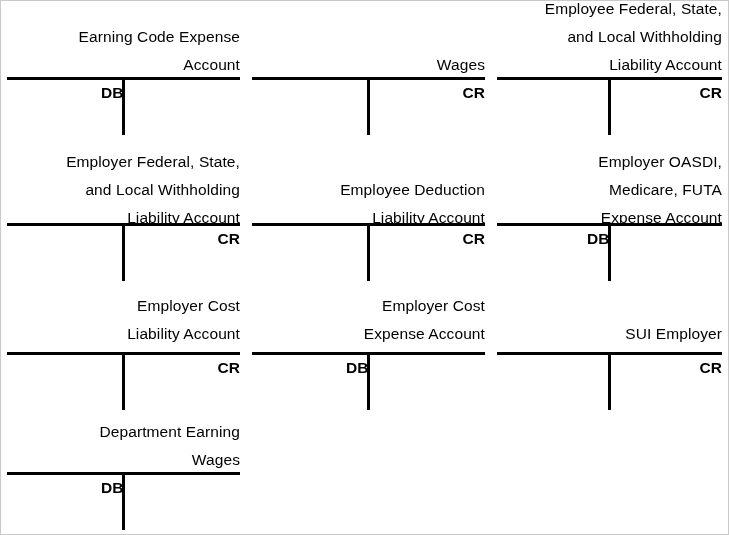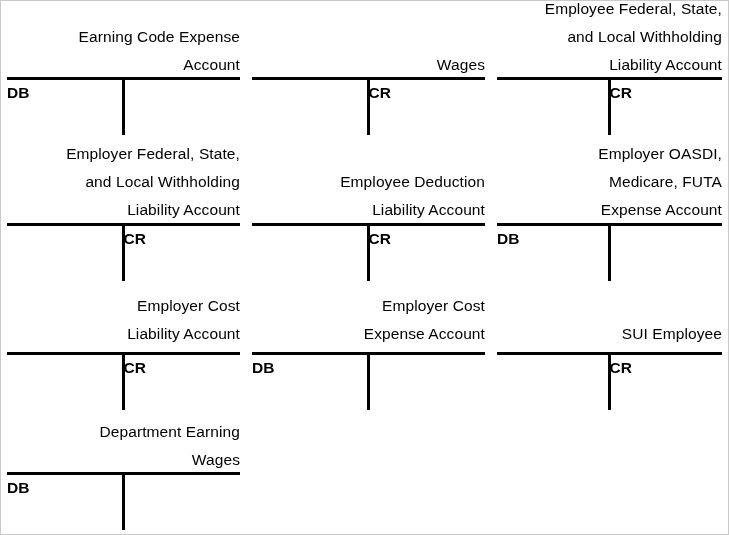--- a/index.html
+++ b/index.html
@@ -76,33 +76,33 @@
     top: 3px;
     width: 3px;
     height: 55px;
     margin-left: -1.5px;
     background: #000000;
   }
   .t-side {
     position: absolute;
     top: 6px;
     width: 50%;
-    text-align: left;
+    text-align: right;
     font-weight: bold;
     font-size: 15.5px;
     line-height: 20px;
   }
   .t-side.db { left: 0; }
   .t-side.cr { right: 0; padding-left: 48px; }
 
   
   .row1 .t-title { bottom: 62px; }
   .row1 .t-shape { top: 76px; }
 
-  .row2 .t-title { bottom: 62px; }
+  .row2 .t-title { bottom: 54px; }
   .row2 .t-shape { top: 82px; }
 
   .row3 .t-title { bottom: 68px; }
   .row3 .t-shape { top: 66px; }
 
   .row4 .t-title { bottom: 62px; }
   .row4 .t-shape { top: 56px; }
 </style>
 </head>
 <body>
@@ -194,21 +194,21 @@
 Expense Account</div>
       <div class="t-shape">
         <div class="t-rule"></div>
         <div class="t-stem"></div>
         <div class="t-side db">DB</div>
 
       </div>
     </div>
 
     <div class="t-account row3">
-      <div class="t-title">SUI Employee</div>
+      <div class="t-title">SUI Employer</div>
       <div class="t-shape">
         <div class="t-rule"></div>
         <div class="t-stem"></div>
 
         <div class="t-side cr">CR</div>
       </div>
     </div>
 
     <div class="t-account row4">
       <div class="t-title">Department Earning

